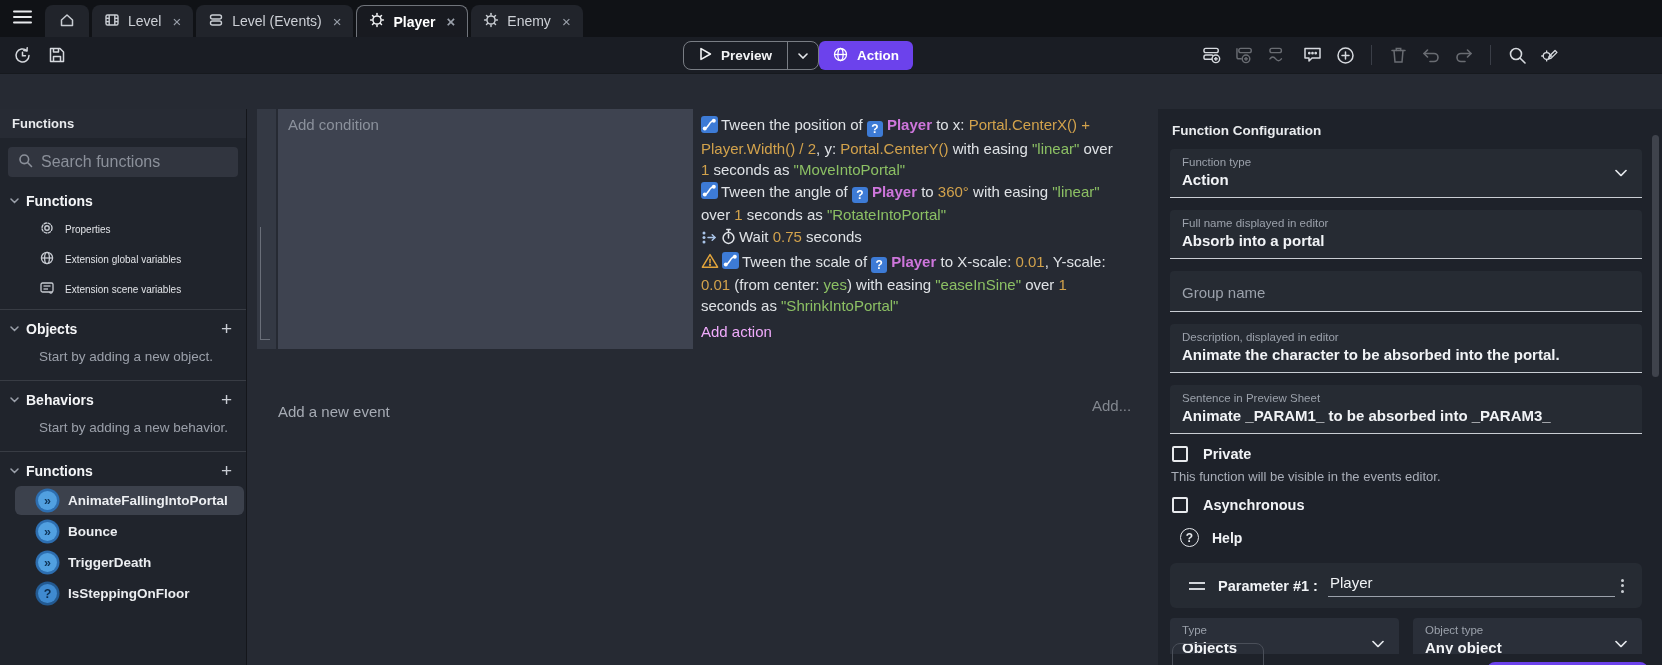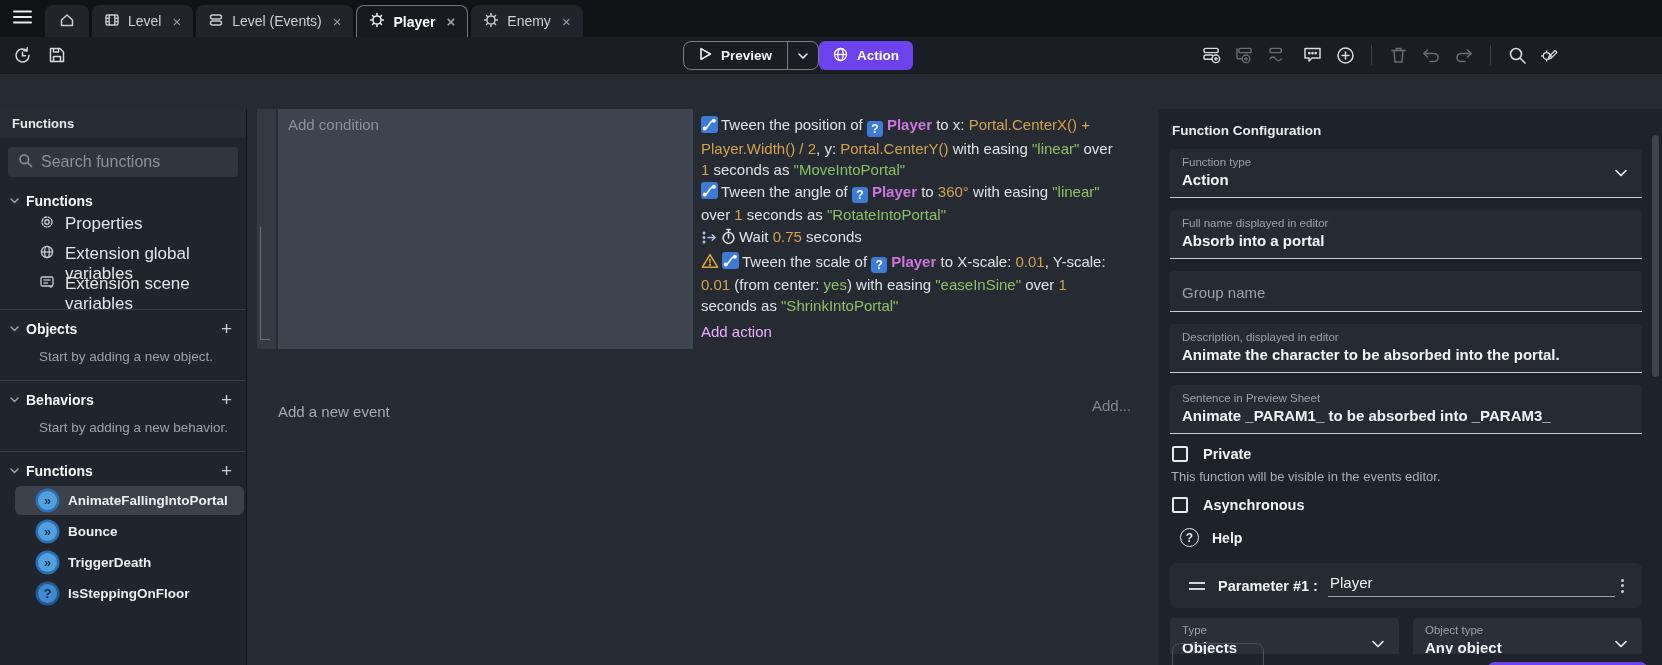--- a/index.html
+++ b/index.html
@@ -40,22 +40,22 @@
                display:flex; align-items:center; padding:0 12px; }
   .sb-search { margin:9px 8px 10px; height:30px; background:#31353F; border-radius:4px; display:flex;
                align-items:center; gap:8px; padding:0 10px; }
   .sb-search input { background:transparent; border:none; outline:none; color:#DDE0E5; font-size:16px;
                      font-family:"Liberation Sans",sans-serif; width:100%; }
   .sb-search input::placeholder { color:#8B909A; }
   .sb-section-h { display:flex; align-items:center; height:27px; padding:0 10px; color:#fff; }
   .sb-section-h .chev { margin-right:7px; display:flex; }
   .sb-section-h .lbl { font-size:14px; font-weight:700; color:#F4F5F7; }
   .sb-plus { margin-left:auto; color:#C9CDD4; font-size:19px; font-weight:400; line-height:1; cursor:pointer; padding-right:4px;}
-  .sb-item { display:flex; gap:10px; padding-left:39px; height:30px; color:#E2E4E8;
-             font-size:17px; cursor:pointer; }
+  .sb-item { display:flex; gap:10px; padding-left:39px; height:30px; align-items:center; color:#E2E4E8;
+             font-size:10px; cursor:pointer; }
   .sb-empty { color:#9BA0AA; font-size:13.5px; padding:7px 0 11px 39px; }
   .sb-div { height:1px; background:#383C44; margin:5px 0; }
   .fn-item { height:29px; display:flex; align-items:center; gap:11px; padding-left:23px; margin:2px 2px 2px 15px;
              border-radius:6px; color:#ECEEF1; font-size:13.5px; font-weight:600; cursor:pointer; }
   .fn-item.selected { background:#3C414C; }
   .fn-ic { width:19px; height:19px; min-width:19px; border-radius:50%; background:#51A0E0;
            box-shadow:0 0 0 2.5px #2D6EB0; color:#0F3558; font-size:12.5px; font-weight:800;
            display:flex; align-items:center; justify-content:center; }
   .fn-ic.cond { background:#3F8AD0; box-shadow:0 0 0 2.5px #235A92; color:#0B2C4D; }
 

